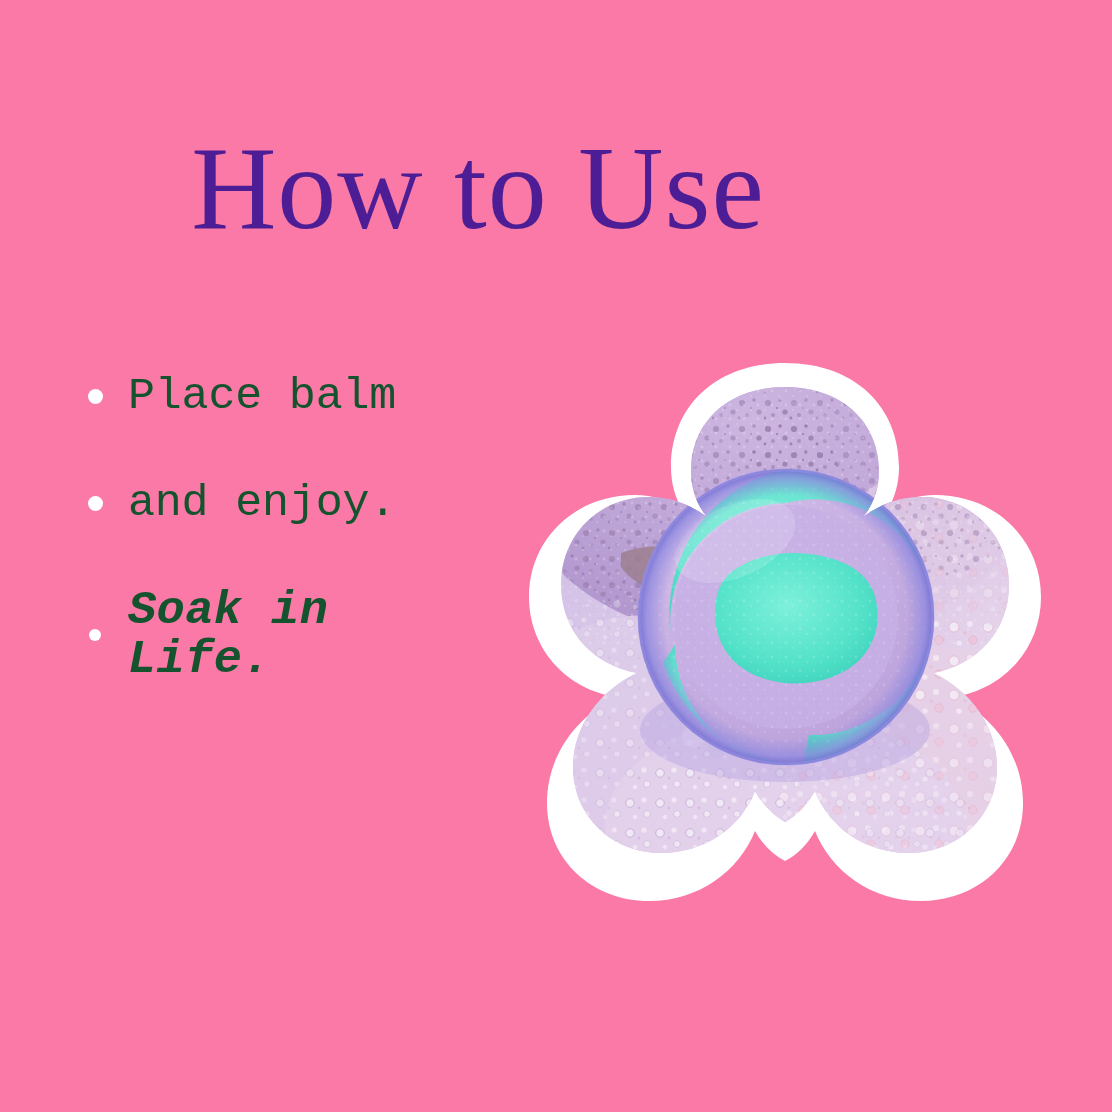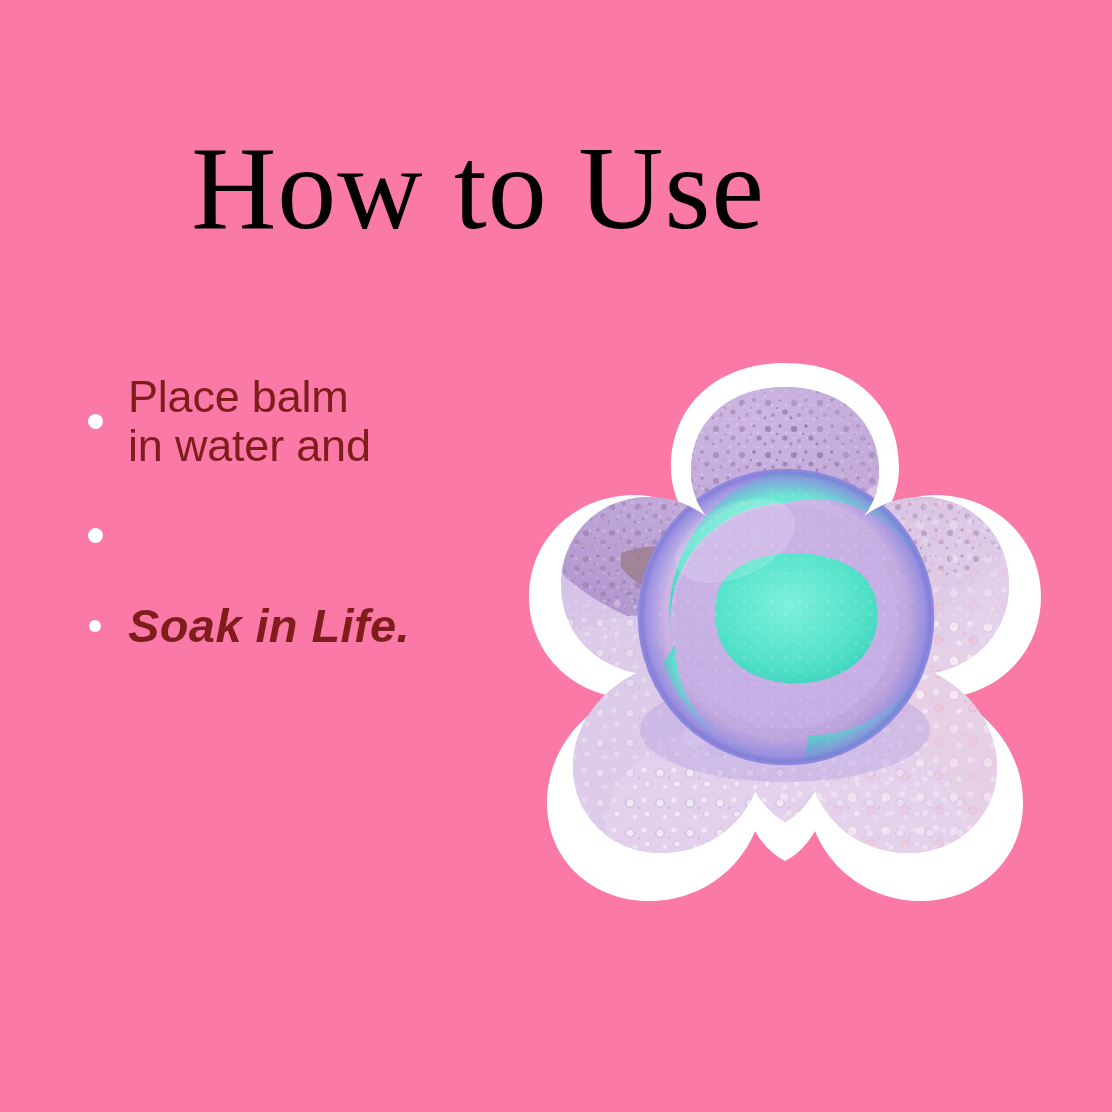--- a/index.html
+++ b/index.html
@@ -16,21 +16,21 @@
     font-family: "Liberation Sans", sans-serif;
   }
 
   
   #title {
     position: absolute;
     left: 0;
     top: 130px;
     width: 956px;
     text-align: center;
-    color: #000000;
+    color: #4c1d95;
     font-family: "Liberation Serif", "DejaVu Serif", serif;
     font-weight: 400;
     font-size: 118px;
     line-height: 1.0;
     letter-spacing: 1px;
     white-space: nowrap;
   }
 
   
   #steps {
@@ -60,22 +60,22 @@
     height: 15px;
     border-radius: 50%;
     background: #ffffff;
   }
   .step.small-bullet .bullet {
     width: 12px;
     height: 12px;
   }
 
   .step-text {
-    color: #7f1d1d;
-    font-family: Liberation Sans, sans-serif;
+    color: #14532d;
+    font-family: Liberation Mono, monospace;
     font-weight: 400;
     font-size: 45px;
     line-height: 49px;
     letter-spacing: -0.2px;
   }
   .step-text.accent {
     font-weight: bold;
     font-style: italic;
     font-size: 47px;
     letter-spacing: 0.4px;
@@ -106,29 +106,29 @@
   <div id="title">How to Use</div>
 
   <div id="steps">
 
     <div class="step">
       <span class="bullet-col">
         <span class="bullet"></span>
       </span>
       <span class="step-text">
         <span class="ln">Place balm</span>
-        <span class="ln">in water and</span>
       </span>
     </div>
 
     <div class="step">
       <span class="bullet-col">
         <span class="bullet"></span>
       </span>
       <span class="step-text">
+        <span class="ln">and enjoy.</span>
       </span>
     </div>
 
     <div class="step small-bullet">
       <span class="bullet-col">
         <span class="bullet"></span>
       </span>
       <span class="step-text accent">
         <span class="ln">Soak in Life.</span>
       </span>

